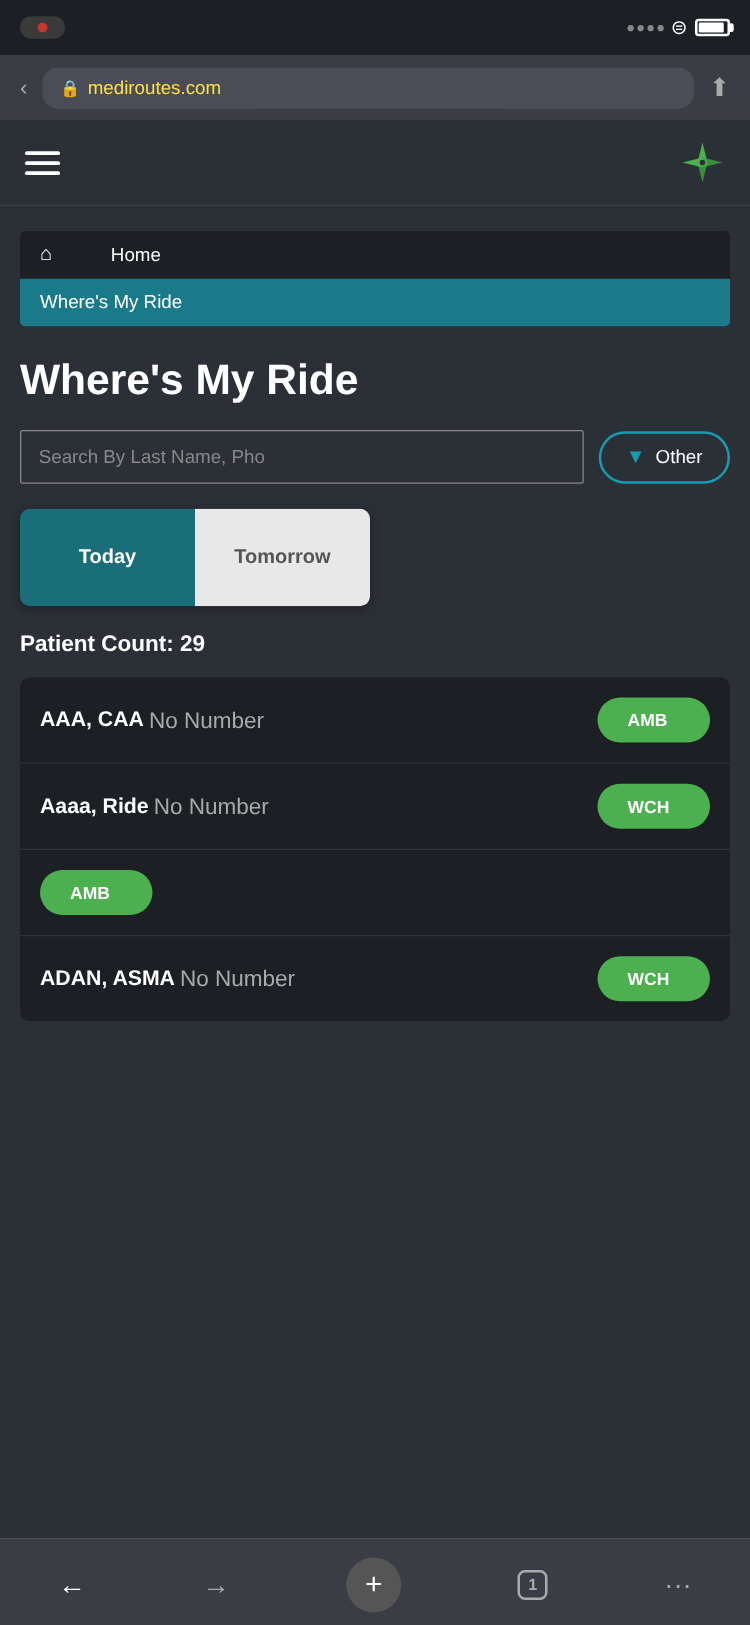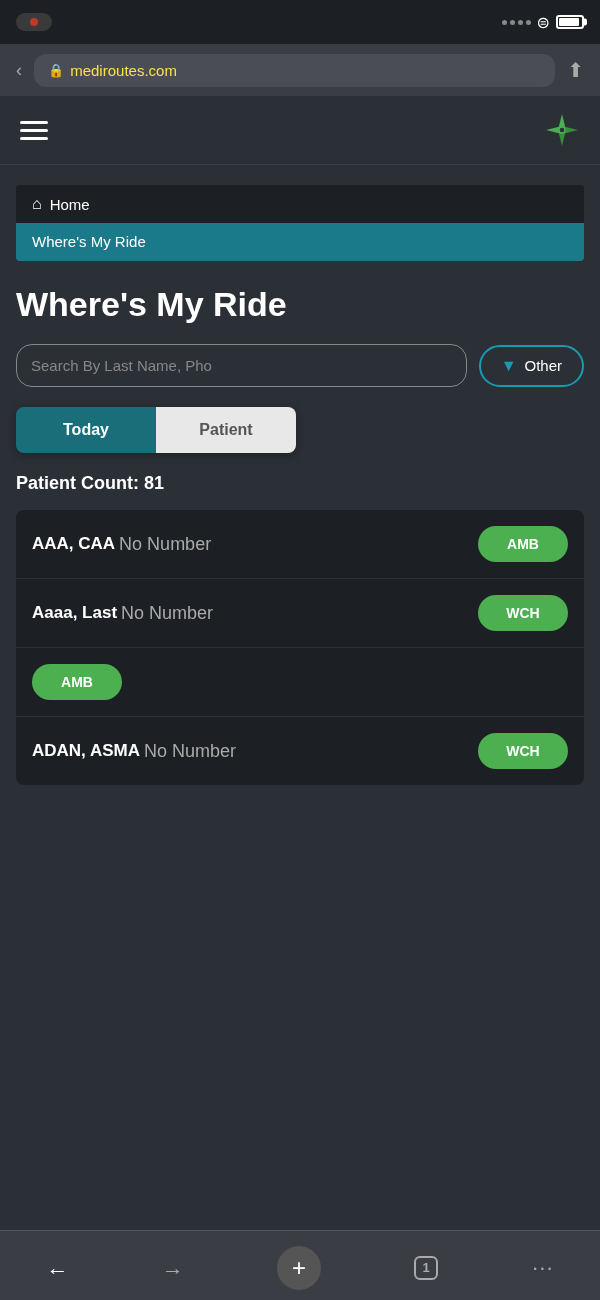--- a/index.html
+++ b/index.html
@@ -161,20 +161,21 @@
       gap: 8px;
       border-radius: 4px 4px 0 0;
     }
     .home-icon {
       font-size: 16px;
       color: #fff;
     }
     .breadcrumb-home-text {
       color: #fff;
       font-size: 15px;
+      margin-left: 39px;
     }
     .breadcrumb-active {
       background: #1a7a8a;
       padding: 10px 16px;
       border-radius: 0 0 4px 4px;
     }
     .breadcrumb-active-text {
       color: #fff;
       font-size: 15px;
     }
@@ -194,21 +195,21 @@
     .search-filter-row {
       display: flex;
       gap: 12px;
       align-items: center;
       margin-bottom: 20px;
     }
     .search-input {
       flex: 1;
       background: transparent;
       border: 1.5px solid #888;
-      border-radius: 16px;
+      border-radius: 2px;
       padding: 12px 14px;
       color: #aaa;
       font-size: 15px;
       outline: none;
     }
     .search-input::placeholder {
       color: #888;
     }
     .filter-button {
       background: transparent;
@@ -232,21 +233,21 @@
     .day-tabs {
       display: flex;
       margin-bottom: 20px;
       border-radius: 8px;
       overflow: hidden;
       width: 280px;
       box-shadow: 0 2px 8px rgba(0,0,0,0.3);
     }
     .day-tab {
       flex: 1;
-      padding: 14px 0;
+      padding: 30px 0;
       text-align: center;
       font-size: 16px;
       font-weight: 600;
       cursor: pointer;
       border: none;
       outline: none;
     }
     .day-tab-active {
       background: #1a6e7a;
       color: #fff;
@@ -298,21 +299,20 @@
       font-size: 14px;
     }
     .ride-badge {
       background: #4caf50;
       color: #fff;
       font-size: 14px;
       font-weight: 700;
       border-radius: 24px;
       padding: 10px 24px;
       min-width: 90px;
-      text-align: center;
     }
 
     
     .bottom-nav {
       background: #3a3d44;
       display: flex;
       justify-content: space-around;
       align-items: center;
       padding: 12px 0 8px;
       position: fixed;
@@ -426,38 +426,38 @@
   <div class="search-filter-row">
     <input class="search-input" type="text" placeholder="Search By Last Name, Pho" style="">
     <button class="filter-button">
       <span class="filter-funnel">▼</span>
       <span>Other</span>
     </button>
   </div>
 
   <div class="day-tabs">
     <button class="day-tab day-tab-active">Today</button>
-    <button class="day-tab day-tab-inactive">Patient</button>
-  </div>
-
-  <div class="patient-count">Patient Count: 81</div>
+    <button class="day-tab day-tab-inactive">Tomorrow</button>
+  </div>
+
+  <div class="patient-count">Patient Count: 29</div>
 
   <div class="patient-list">
 
     <div class="patient-row">
       <div class="patient-info">
         <span class="patient-name">AAA, CAA</span>
         <span class="patient-number">No Number</span>
       </div>
       <div class="ride-badge">AMB</div>
     </div>
 
     <div class="patient-row">
       <div class="patient-info">
-        <span class="patient-name">Aaaa, Last</span>
+        <span class="patient-name">Aaaa, Ride</span>
         <span class="patient-number">No Number</span>
       </div>
       <div class="ride-badge">WCH</div>
     </div>
 
     <div class="patient-row">
       <div class="ride-badge">AMB</div>
     </div>
 
     <div class="patient-row">

